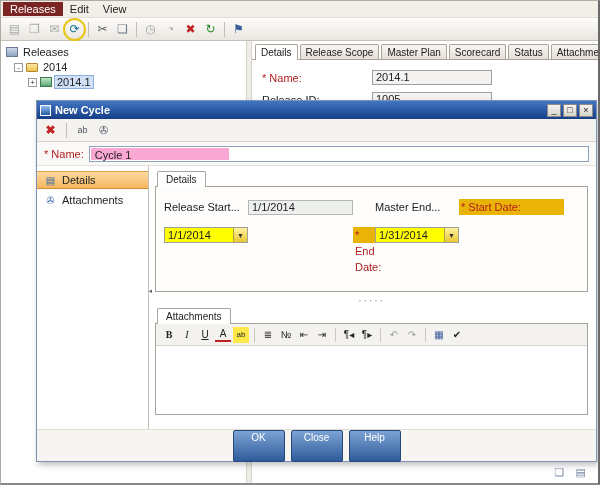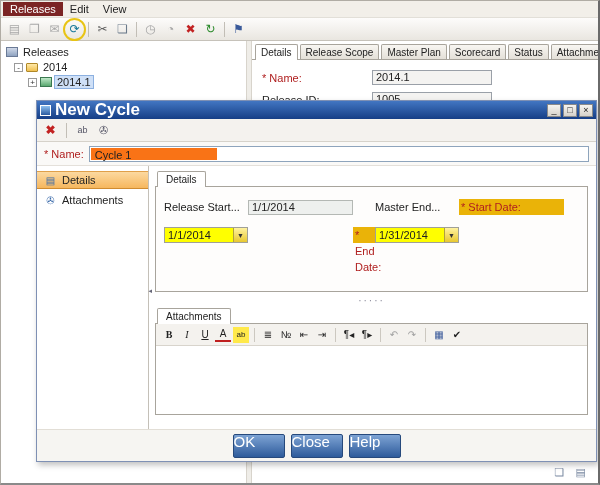--- a/index.html
+++ b/index.html
@@ -47,31 +47,31 @@
   .panel-body{padding:10px 0 0 10px;}
   .frow{display:flex; align-items:center; margin-bottom:7px;}
   .flabel{width:110px; font-size:11px;}
   .req{color:#b02020;}
   .fld{width:120px; height:15px; border:1px solid #9aa0a8; background:#f4f3f1; padding:0 3px; line-height:13px; font-size:11px;}
   
   .dialog{position:absolute; left:35px; top:99px; width:561px; height:362px; background:#fbfaf8;
     border:1px solid #7e90b4; box-shadow:2px 3px 6px rgba(0,0,0,.25); display:flex; flex-direction:column; z-index:5;}
   .dtitle{height:18px; background:linear-gradient(#4276c2,#153e86); display:flex; align-items:center; padding:0 3px; color:#fff; flex:0 0 auto;}
   .dicon{width:11px; height:11px; background:linear-gradient(#8ec0f0,#2a5aa0); border:1px solid #fff; margin-right:4px; flex:0 0 auto;}
-  .dtext{font-weight:bold; font-size:17px; flex:1;}
+  .dtext{font-weight:bold; font-size:11px; flex:1;}
   .wbtn{width:14px; height:13px; background:linear-gradient(#f6f4f0,#d6d2ca); border:1px solid #8a8a8a; font-size:9px;
     line-height:11px; text-align:center; margin-left:2px; color:#222; flex:0 0 auto;}
   .dtoolbar{height:23px; background:#f4f2ee; border-bottom:1px solid #d6d2ca; display:flex; align-items:center; padding-left:5px; gap:4px; flex:0 0 auto;}
   .dtb{width:17px; height:17px; display:flex; align-items:center; justify-content:center; font-size:11px; color:#556;}
   .dtb.red{color:#c22222; font-weight:bold; font-size:12px;}
   .dtb.small{font-size:9px;}
   .dname{height:23px; display:flex; align-items:center; padding:0 7px; gap:5px; background:#faf9f7; flex:0 0 auto;}
   .dnlabel{color:#b02020; flex:0 0 auto;}
   .nfield{flex:1; height:16px; border:1px solid #8ea4bc; background:#fff; position:relative;}
-  .nval{position:absolute; left:1px; top:1px; bottom:1px; width:126px; background:#f97316; line-height:13px; padding:1px 0 0 4px; font-size:11px;}
+  .nval{position:absolute; left:1px; top:1px; bottom:1px; width:138px; background:#f9a8d4; line-height:13px; padding:1px 0 0 4px; font-size:11px;}
   .dbody{flex:1; display:flex; min-height:0; background:#fff; border-top:1px solid #e4e0da;}
   .dside{width:112px; border-right:1px solid #c4c0b8; padding-top:5px; position:relative; background:#fff; flex:0 0 auto;}
   .sitem{height:18px; display:flex; align-items:center; gap:5px; padding-left:7px; margin-bottom:2px;}
   .sitem.selected{background:linear-gradient(#fcd9a0,#f6b75e); border-top:1px solid #e0a04a; border-bottom:1px solid #d08c30;}
   .sicon{width:13px; height:13px; display:flex; align-items:center; justify-content:center; font-size:10px; color:#3a6aaa; flex:0 0 auto;}
   .collapse{position:absolute; right:-4px; top:46%; font-size:7px; color:#667;}
   .dcontent{flex:1; padding:5px 8px 0 6px; display:flex; flex-direction:column; min-width:0;}
   .dtab{align-self:flex-start; padding:2px 8px; font-size:10px; background:#fff; border:1px solid #a8a49c; border-bottom:none;
     border-radius:2px 2px 0 0; margin-left:2px; position:relative; z-index:1;}
   .fieldbox{border:1px solid #a8a49c; margin-top:-1px; height:106px; padding:12px 0 0 8px; background:#fefdfc; flex:0 0 auto;}
@@ -89,22 +89,22 @@
   .rbtn.bold{font-weight:bold; font-family:"Liberation Serif",serif;}
   .rbtn.italic{font-style:italic; font-family:"Liberation Serif",serif;}
   .rbtn.und{text-decoration:underline;}
   .rbtn.fc{border-bottom:2px solid #c02020; height:14px; line-height:11px;}
   .rbtn.hlt{background:#ffe94a; font-size:8px;}
   .rbtn.grayed{color:#a0a0a0;}
   .rbtn.blue{color:#3a5a9a;}
   .rsep{width:1px; height:14px; background:#ccc8c0; margin:0 3px;}
   .editor{flex:1; background:#fff;}
   .dfoot{height:32px; display:flex; align-items:center; justify-content:center; gap:6px; background:#f6f5f2; border-top:1px solid #e2ded6; flex:0 0 auto; margin-top:auto;}
-  .btn{width:52px; height:24px; background:linear-gradient(#7da3d4,#2e5b9b); border:1px solid #26497c; border-radius:2px;
-    color:#fff; font-size:15px; line-height:14px; text-align:left;}
+  .btn{width:52px; height:32px; background:linear-gradient(#7da3d4,#2e5b9b); border:1px solid #26497c; border-radius:2px;
+    color:#fff; font-size:10px; line-height:14px; text-align:center;}
   
   .bicon{position:absolute; font-size:11px; color:#7a8aa2; z-index:2;}
   .bicon.one{right:34px; bottom:4px;}
   .bicon.two{right:12px; bottom:4px;}
 </style>
 </head>
 <body>
 
 <div class="screen">
 

